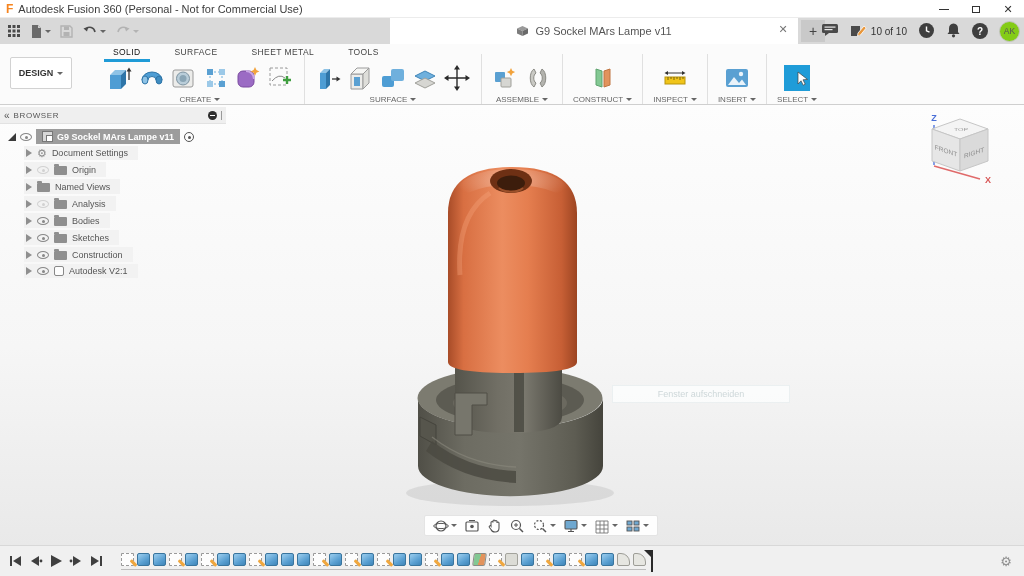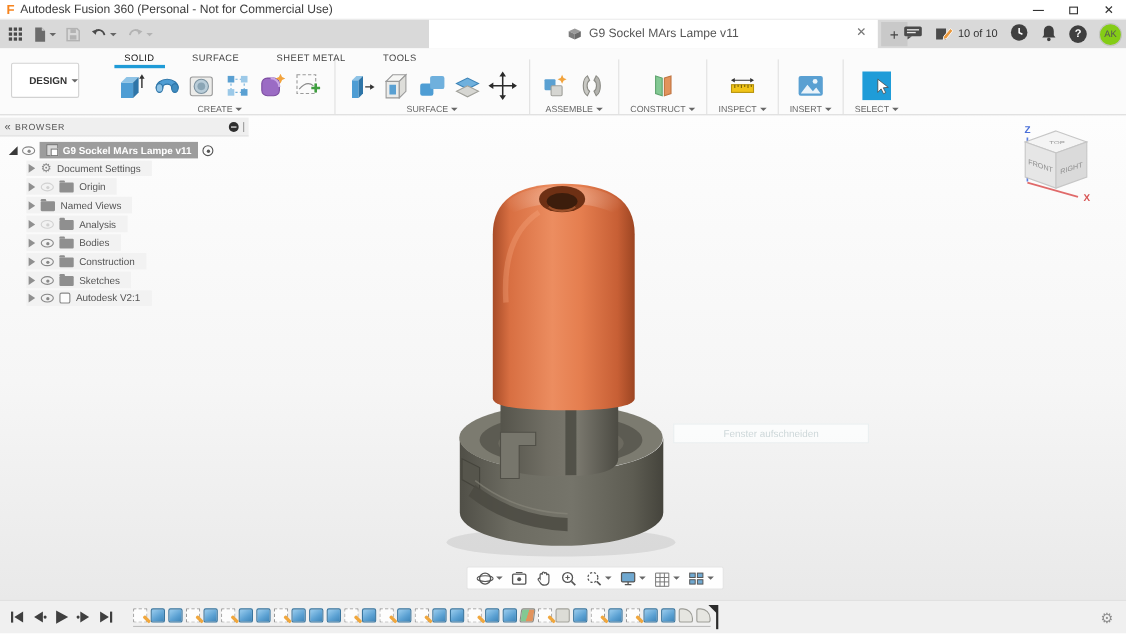--- a/index.html
+++ b/index.html
@@ -18,21 +18,21 @@
 .ai{display:flex;align-items:center;gap:2px}
 .doc-tab{position:absolute;left:390px;top:0;width:408px;height:26px;background:#fff;display:flex;align-items:center;justify-content:center;gap:6px;color:#555}
 .doc-close{position:absolute;right:8px;top:5px;font-size:11px;color:#777;width:14px;text-align:center}
 .newtab{position:absolute;left:801px;top:2px;width:24px;height:22px;background:#c9c9c9;display:flex;align-items:center;justify-content:center;font-size:14px;color:#444}
 .tr-icons{position:absolute;right:4px;top:0;height:26px;display:flex;align-items:center;gap:11px}
 .counter{font-size:10px;color:#333;margin-left:2px}
 .avatar{width:21px;height:21px;border-radius:50%;background:#84cc16;border:1px solid #c4c4c4;display:flex;align-items:center;justify-content:center;font-size:8.5px;color:#555;font-weight:normal}
 .helpdot{width:16px;height:16px;border-radius:50%;background:#3f3f3f;color:#fff;display:flex;align-items:center;justify-content:center;font-size:10px;font-weight:bold}
 
 .ribbon{height:61px;background:#fbfbfb;border-bottom:1px solid #cfcfcf;position:relative}
-.design-btn{position:absolute;left:10px;top:13px;width:62px;height:32px;background:#fff;border:1px solid #d2d2d2;border-radius:2px;display:flex;align-items:center;justify-content:flex-end;gap:4px;font-size:9px;color:#333;font-weight:bold}
+.design-btn{position:absolute;left:10px;top:13px;width:62px;height:32px;background:#fff;border:1px solid #d2d2d2;border-radius:2px;display:flex;align-items:center;justify-content:center;gap:4px;font-size:9px;color:#333;font-weight:bold}
 .rib-right{position:absolute;left:96px;top:0;display:flex;flex-direction:column}
 .rib-tabs{display:flex;height:16px;margin-top:1px}
 .rib-tab{padding:2px 17px 0;font-size:8.5px;letter-spacing:.4px;color:#444;position:relative}
 .rib-tab.active{color:#111;font-weight:normal}
 .rib-tab.active::after{content:"";position:absolute;left:8px;right:8px;bottom:-1px;height:3px;background:#1f9bd7}
 .rib-groups{display:flex;align-items:flex-end}
 .rgrp{display:flex;flex-direction:column;align-items:center;padding:0 10px}
 .ricons{display:flex;align-items:center;gap:4px;height:33px}
 .rlabel{font-size:8px;color:#666;display:flex;align-items:center;gap:3px;margin-top:1px}
 .rsep{width:1px;height:50px;background:#e0e0e0;margin-top:-8px}
@@ -463,27 +463,27 @@
         <div class="b-row"><span class="b-pill">
             <span class="tri"></span>
             <span class="eye"></span>
             <span class="ic-folder"></span>
             <span>Bodies</span>
           </span></div>
         <div class="b-row"><span class="b-pill">
             <span class="tri"></span>
             <span class="eye"></span>
             <span class="ic-folder"></span>
-            <span>Construction</span>
+            <span>Sketches</span>
           </span></div>
         <div class="b-row"><span class="b-pill">
             <span class="tri"></span>
             <span class="eye"></span>
             <span class="ic-folder"></span>
-            <span>Sketches</span>
+            <span>Construction</span>
           </span></div>
         <div class="b-row"><span class="b-pill">
             <span class="tri"></span>
             <span class="eye"></span>
             <span class="ic-body"></span>
             <span>Autodesk V2:1</span>
           </span></div>
       </div>
   </div>
 

